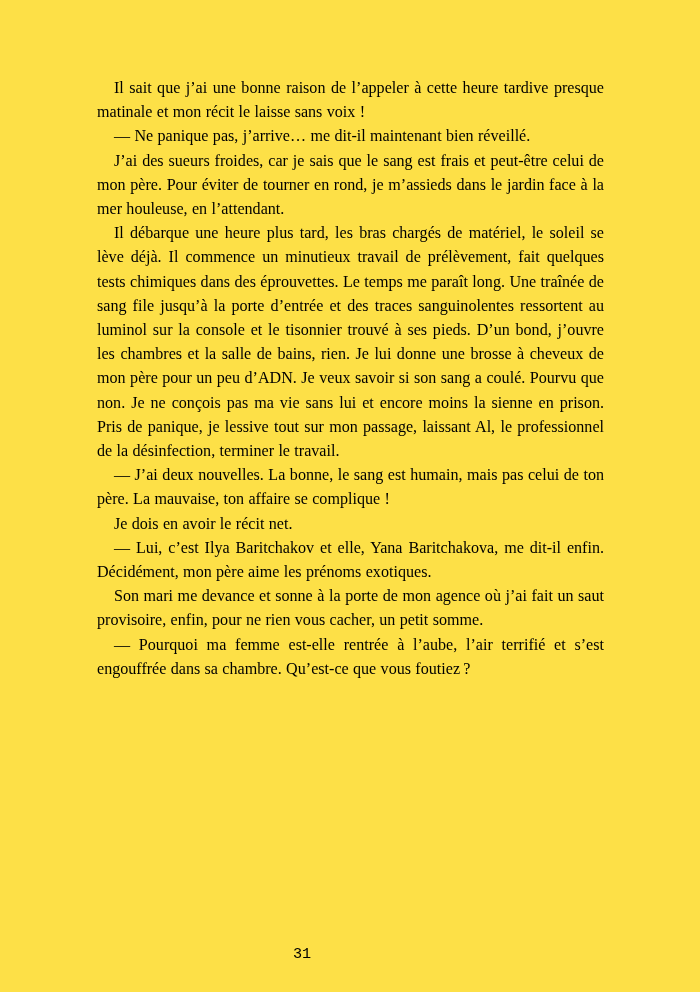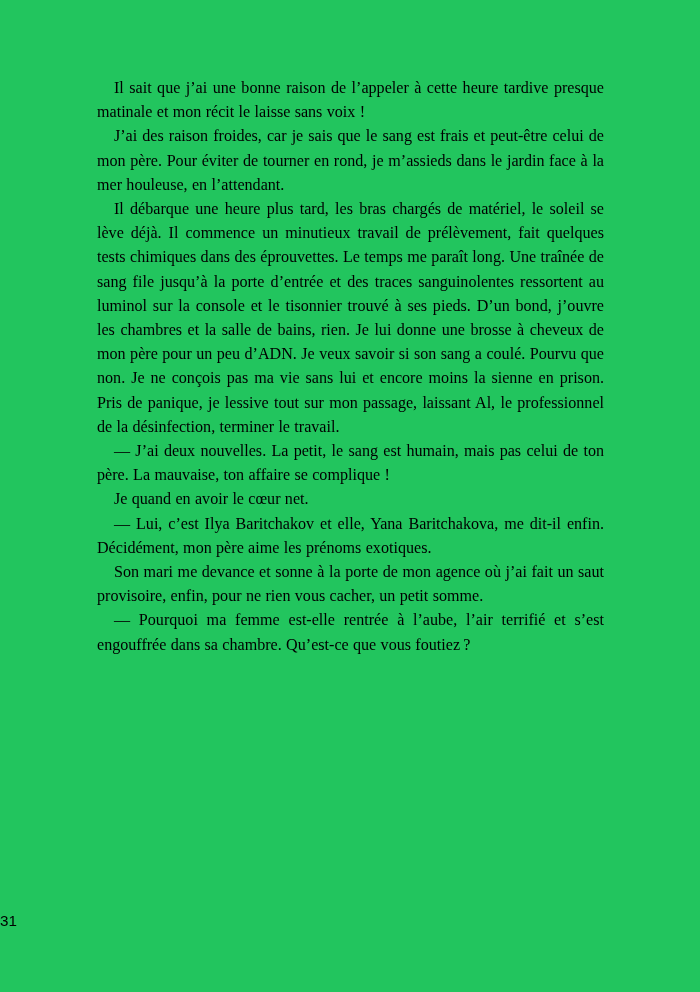--- a/index.html
+++ b/index.html
@@ -15,21 +15,21 @@
     position: relative;
     overflow: hidden;
   }
 
   .page {
     position: absolute;
     left: 0;
     top: 0;
     width: 700px;
     height: 992px;
-    background: #22c55e;
+    background: #fde047;
   }
 
   .text-block {
     position: absolute;
     left: 97px;
     top: 76px;
     width: 507px;
   }
 
   .para {
@@ -46,40 +46,41 @@
   }
 
   
   .para:last-child {
     margin-bottom: 4px;
   }
 
   .page-number {
     position: absolute;
     left: 0;
-    top: 911px;
+    top: 944px;
     width: 604px;
-    text-align: left;
+    text-align: center;
     font-size: 15.2px;
     line-height: 20px;
-    font-family: Liberation Sans, sans-serif;
+    font-family: Liberation Mono, monospace;
     color: #000000;
   }
 </style>
 </head>
 <body>
 
 <div class="page">
 
   <div class="text-block">
     <p class="para">Il sait que j’ai une bonne raison de l’appeler à cette heure tardive presque matinale et mon récit le laisse sans voix !</p>
-    <p class="para">J’ai des raison froides, car je sais que le sang est frais et peut-être celui de mon père. Pour éviter de tourner en rond, je m’assieds dans le jardin face à la mer houleuse, en l’attendant.</p>
+    <p class="para">— Ne panique pas, j’arrive… me dit-il maintenant bien réveillé.</p>
+    <p class="para">J’ai des sueurs froides, car je sais que le sang est frais et peut-être celui de mon père. Pour éviter de tourner en rond, je m’assieds dans le jardin face à la mer houleuse, en l’attendant.</p>
     <p class="para">Il débarque une heure plus tard, les bras chargés de matériel, le soleil se lève déjà. Il commence un minutieux travail de prélèvement, fait quelques tests chimiques dans des éprouvettes. Le temps me paraît long. Une traînée de sang file jusqu’à la porte d’entrée et des traces sanguinolentes ressortent au luminol sur la console et le tisonnier trouvé à ses pieds. D’un bond, j’ouvre les chambres et la salle de bains, rien. Je lui donne une brosse à cheveux de mon père pour un peu d’ADN. Je veux savoir si son sang a coulé. Pourvu que non. Je ne conçois pas ma vie sans lui et encore moins la sienne en prison. Pris de panique, je lessive tout sur mon passage, laissant Al, le professionnel de la désinfection, terminer le travail.</p>
-    <p class="para">— J’ai deux nouvelles. La petit, le sang est humain, mais pas celui de ton père. La mauvaise, ton affaire se complique !</p>
-    <p class="para">Je quand en avoir le cœur net.</p>
+    <p class="para">— J’ai deux nouvelles. La bonne, le sang est humain, mais pas celui de ton père. La mauvaise, ton affaire se complique !</p>
+    <p class="para">Je dois en avoir le récit net.</p>
     <p class="para">— Lui, c’est Ilya Baritchakov et elle, Yana Baritchakova, me dit-il enfin. Décidément, mon père aime les prénoms exotiques.</p>
     <p class="para">Son mari me devance et sonne à la porte de mon agence où j’ai fait un saut provisoire, enfin, pour ne rien vous cacher, un petit somme.</p>
     <p class="para">— Pourquoi ma femme est-elle rentrée à l’aube, l’air terrifié et s’est engouffrée dans sa chambre. Qu’est-ce que vous foutiez ?</p>
   </div>
 
   <div class="page-number">31</div>
 
 </div>
 
 </body></html>

